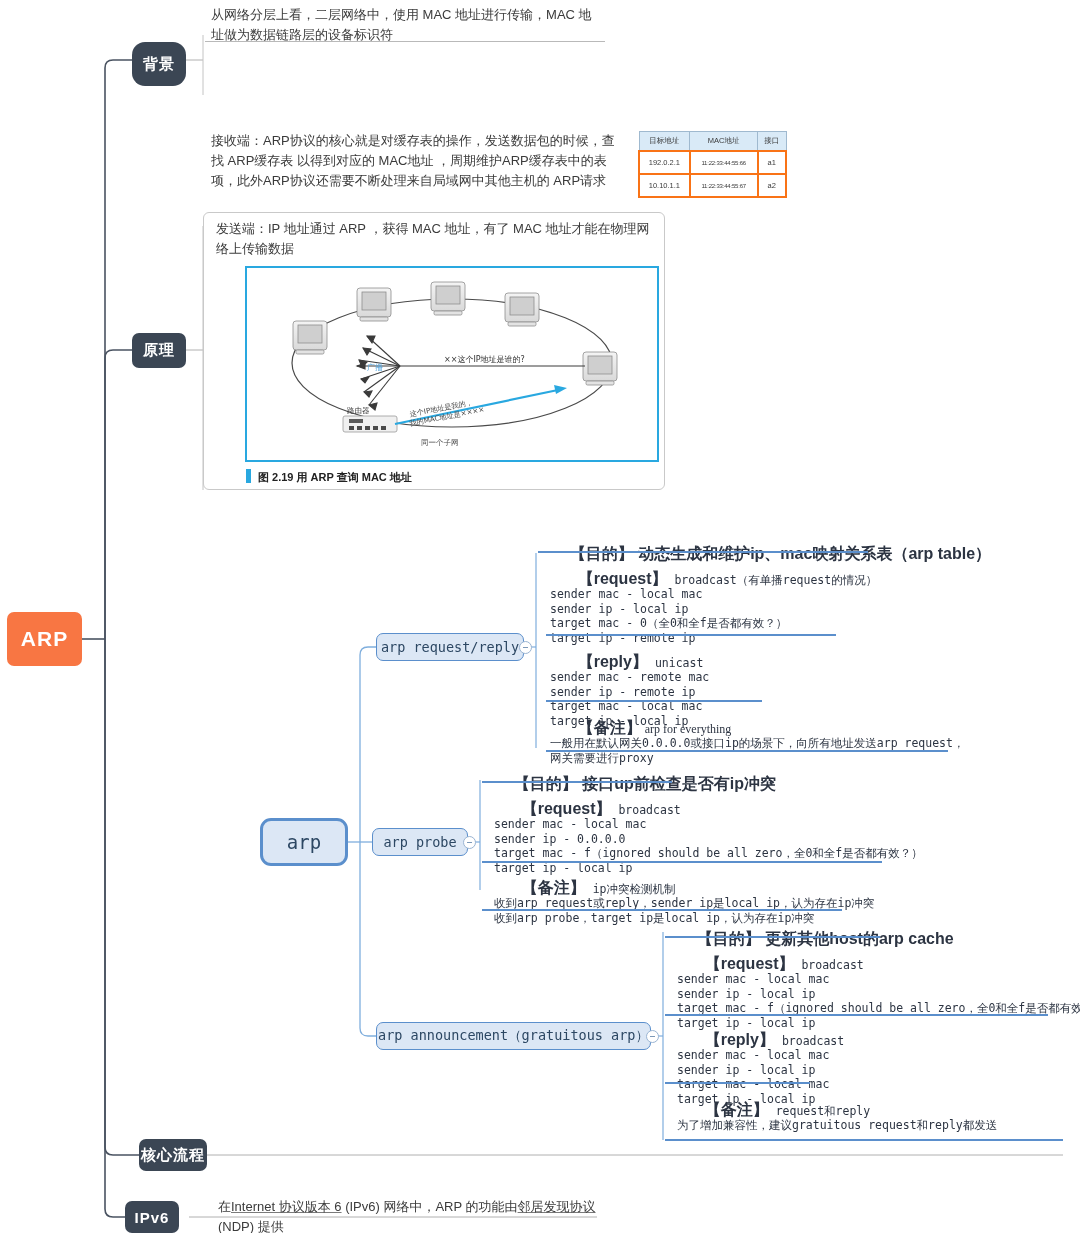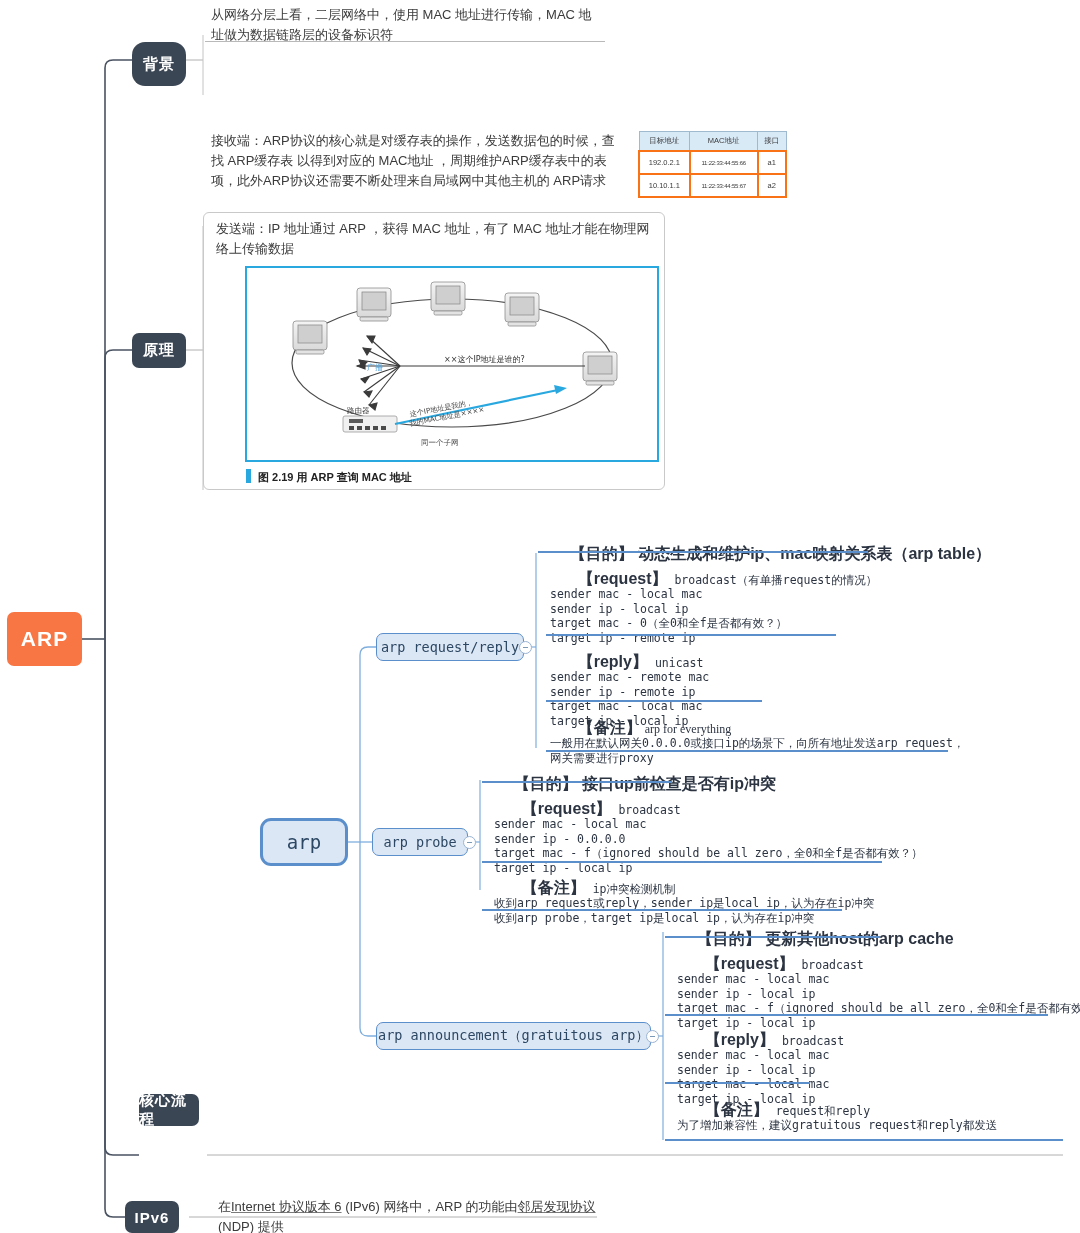--- a/index.html
+++ b/index.html
@@ -154,21 +154,21 @@
   </div>
 
   <div class="node lvl1-node" style="left:132px;top:42px;width:54px;height:44px;border-radius:13px;">
     <span>背景</span>
   </div>
 
   <div class="node lvl1-node" style="left:132px;top:333px;width:54px;height:35px;">
     <span>原理</span>
   </div>
 
-  <div class="node lvl1-node" style="left:139px;top:1094px;width:60px;height:32px;font-family:Liberation Mono, monospace;">
+  <div class="node lvl1-node" style="left:139px;top:1139px;width:68px;height:32px;font-family:Liberation Mono, monospace;">
     <span>核心流程</span>
   </div>
 
   <div class="node lvl1-node" style="left:125px;top:1201px;width:54px;height:32px;">
     <span>IPv6</span>
   </div>
 
   <div class="txt ul" style="left:205px;top:2px;width:400px;height:40px;">
     <span>从网络分层上看，二层网络中，使用 MAC 地址进行传输，MAC 地址做为数据链路层的设备标识符</span>
   </div>

